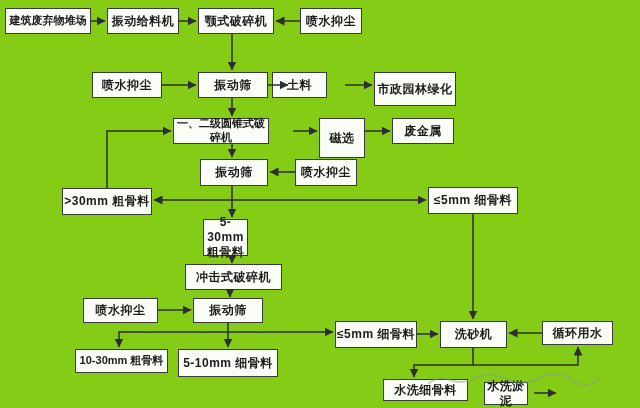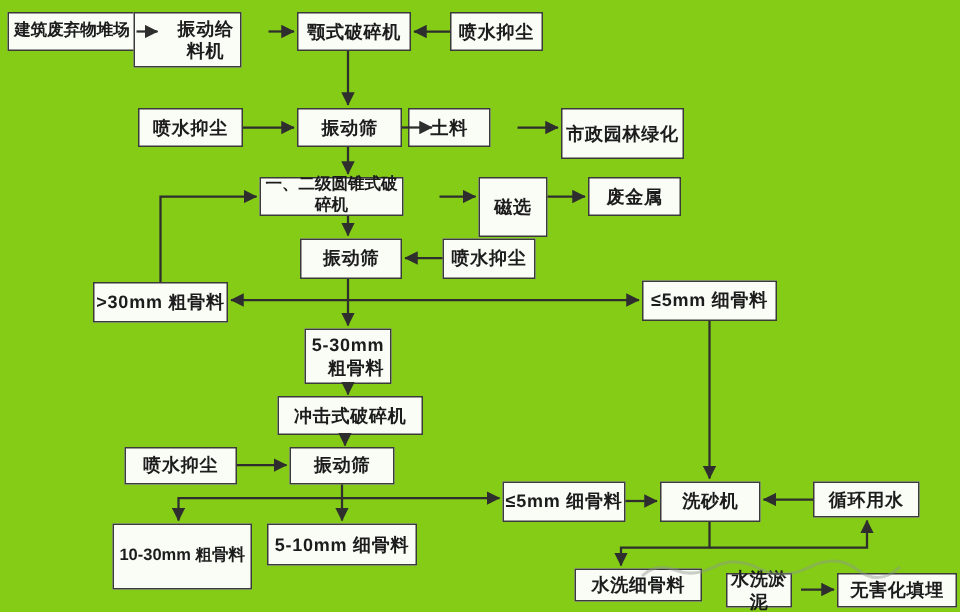--- a/index.html
+++ b/index.html
@@ -32,56 +32,55 @@
     pointer-events:none;
     z-index:5;
   }
 </style>
 </head>
 <body>
 
 <div id="canvas">
 
   <div class="node s" style="left:5px;top:8px;width:86px;height:26px;">建筑废弃物堆场</div>
-  <div class="node" style="left:89px;top:8px;width:72px;height:37px;padding-left:24px;">振动给料机</div>
+  <div class="node" style="left:107px;top:8px;width:72px;height:26px;">振动给料机</div>
   <div class="node" style="left:198px;top:8px;width:76px;height:26px;">颚式破碎机</div>
   <div class="node" style="left:300px;top:8px;width:62px;height:26px;">喷水抑尘</div>
 
   <div class="node" style="left:92px;top:72px;width:70px;height:26px;">喷水抑尘</div>
   <div class="node" style="left:198px;top:72px;width:70px;height:26px;">振动筛</div>
   <div class="node" style="left:272px;top:72px;width:55px;height:26px;">土料</div>
   <div class="node" style="left:374px;top:72px;width:82px;height:34px;">市政园林绿化</div>
 
   <div class="node s" style="left:173px;top:118px;width:96px;height:26px;">一、二级圆锥式破碎机</div>
   <div class="node" style="left:319px;top:118px;width:46px;height:40px;">磁选</div>
   <div class="node" style="left:392px;top:118px;width:62px;height:26px;">废金属</div>
 
   <div class="node" style="left:200px;top:159px;width:68px;height:27px;">振动筛</div>
   <div class="node" style="left:295px;top:159px;width:62px;height:27px;">喷水抑尘</div>
 
   <div class="node" style="left:62px;top:188px;width:90px;height:27px;">&gt;30mm 粗骨料</div>
   <div class="node" style="left:428px;top:187px;width:90px;height:27px;">≤5mm 细骨料</div>
 
-  <div class="node" style="left:203px;top:219px;width:58px;height:37px;text-align:right;">5-30mm
+  <div class="node" style="left:203px;top:219px;width:45px;height:37px;">5-30mm
 粗骨料</div>
   <div class="node" style="left:185px;top:264px;width:97px;height:26px;">冲击式破碎机</div>
 
   <div class="node" style="left:83px;top:298px;width:75px;height:25px;">喷水抑尘</div>
   <div class="node" style="left:193px;top:298px;width:70px;height:25px;">振动筛</div>
 
-  <div class="node s" style="left:75px;top:349px;width:93px;height:44px;">10-30mm 粗骨料</div>
+  <div class="node s" style="left:75px;top:349px;width:93px;height:24px;">10-30mm 粗骨料</div>
   <div class="node" style="left:178px;top:349px;width:100px;height:28px;">5-10mm 细骨料</div>
 
   <div class="node" style="left:335px;top:321px;width:82px;height:27px;">≤5mm 细骨料</div>
   <div class="node" style="left:440px;top:321px;width:67px;height:27px;">洗砂机</div>
   <div class="node" style="left:542px;top:321px;width:71px;height:24px;">循环用水</div>
 
   <div class="node" style="left:383px;top:379px;width:85px;height:22px;">水洗细骨料</div>
   <div class="node" style="left:484px;top:382px;width:44px;height:23px;">水洗淤泥</div>
-  <div class="node" style="left:558px;top:382px;width:80px;height:23px;">无害化填埋</div>
 
   <svg class="edges" width="640" height="408">
     <defs>
       <marker id="arr" markerUnits="userSpaceOnUse" markerWidth="10" markerHeight="9" refX="8.5" refY="4.5" orient="auto">
         <path d="M0,0 L9,4.5 L0,9 z" fill="#2e2e2e"></path>
       </marker>
     </defs>
     <g stroke="#2e2e2e" stroke-width="1.5" fill="none">
 
       <line x1="91" y1="21" x2="105" y2="21" marker-end="url(#arr)"></line>

